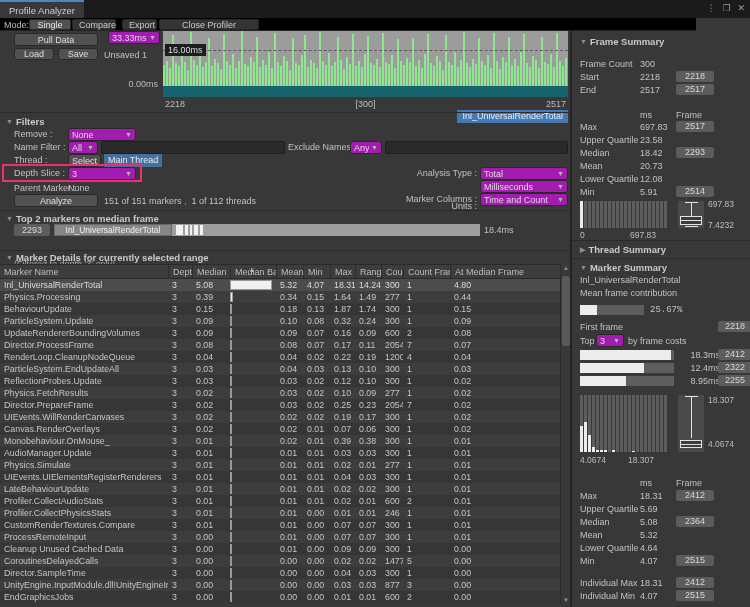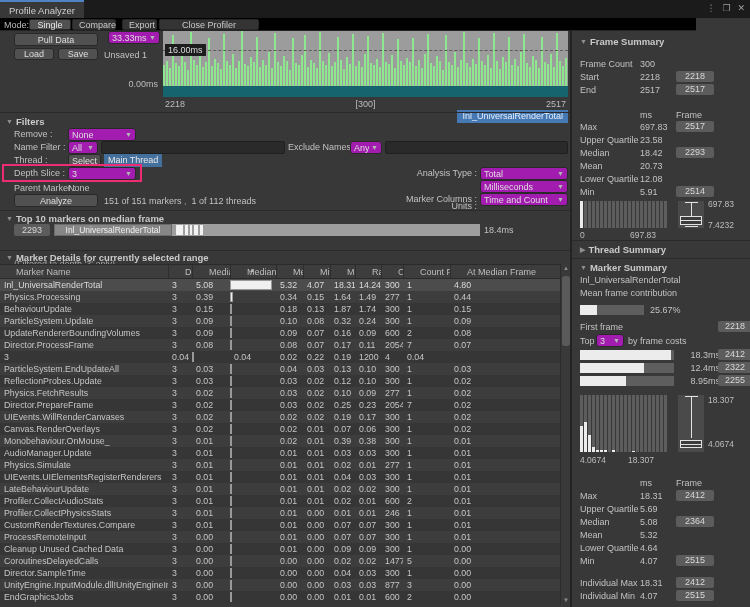--- a/index.html
+++ b/index.html
@@ -40,21 +40,21 @@
 
 .frow{position:absolute;height:13px;line-height:13px;}
 #hl{position:absolute;left:2px;top:133px;width:140px;height:18px;border:2px solid #ee2d74;}
 .sellabel{background:#44709d;color:#e9e9e9;padding:0 4px;height:13px;line-height:13px;}
 
 #t10track{position:absolute;left:54px;top:0;width:426px;height:12px;background:#9e9e9e;}
 #t10seg1{position:absolute;left:0;top:0;width:118px;height:12px;background:#868686;border:1px solid #6a6a6a;color:#f0f0f0;text-align:center;line-height:11px;font-size:8.5px;overflow:hidden;}
 .t10w{position:absolute;top:1px;bottom:1px;background:#f2f2f2;}
 
 #thead{position:absolute;left:0;top:233px;width:560px;height:15px;background:#3d3d3d;border-top:1px solid #2a2a2a;border-bottom:1px solid #2a2a2a;display:grid;grid-template-columns:168px 24px 38px 46px 27px 27px 25px 26px 22px 47px 1fr;line-height:14px;color:#bdbdbd;}
-#thead .hc{border-left:1px solid #2e2e2e;padding-left:16px;white-space:nowrap;overflow:hidden;position:relative;}
+#thead .hc{border-left:1px solid #2e2e2e;padding-left:4px;white-space:nowrap;overflow:hidden;position:relative;}
 #thead .hc:first-child{border-left:none;}
 #sortcaret{position:absolute;top:-2px;left:18px;font-size:6px;color:#bbb;}
 #tbody{position:absolute;left:0;top:248px;width:560px;}
 .trow{display:grid;grid-template-columns:168px 24px 38px 46px 27px 27px 25px 26px 22px 47px 1fr;height:12px;line-height:12px;background:#363636;font-size:8.8px;color:#c6c6c6;}
 .trow.alt{background:#3d3d3d;}
 .trow.sel{background:#4c4c4c;color:#dadada;}
 .tcell{padding-left:4px;white-space:nowrap;overflow:hidden;}
 .mbarcell{position:relative;padding:0;}
 .mbar{position:absolute;left:0;top:1px;height:10px;background:#f0f0f0;border:1px solid #9a9a9a;}
 
@@ -312,21 +312,21 @@
       <span class="ddl">Milliseconds</span>
       <span class="caret">▼</span>
     </div>
   <div class="frow" style="left:330px;top:162px;width:147px;text-align:right;">Marker Columns :</div>
   <div class="dd abs" style="left:480px;top:162px;width:88px;">
       <span class="ddl">Time and Count</span>
       <span class="caret">▼</span>
     </div>
 
   <div class="sep" style="top:179px;"></div>
-  <div class="abs hdr" style="left:6px;top:182px;"><span class="tri">▼</span><span>Top 10 markers on median frame</span></div>
+  <div class="abs hdr" style="left:6px;top:182px;"><span class="tri">▼</span><span>Top 2 markers on median frame</span></div>
   <div class="abs" style="left:0;top:193px;width:570px;height:12px;">
     <div class="framebtn abs" style="left:14px;top:0;width:36px;height:12px;line-height:12px;">2293</div>
     <div id="t10track">
       <div id="t10seg1">Inl_UniversalRenderTotal</div>
     <div class="t10w" style="left: 122px; width: 7px;"></div>
         <div class="t10w" style="left: 131px; width: 3px;"></div>
         <div class="t10w" style="left: 136px; width: 2px;"></div>
         <div class="t10w" style="left: 140px; width: 4px;"></div>
         <div class="t10w" style="left: 146px; width: 3px;"></div>
       </div>
@@ -435,20 +435,21 @@
         </div>
         <div class="tcell">0.08</div>
         <div class="tcell">0.07</div>
         <div class="tcell">0.17</div>
         <div class="tcell">0.11</div>
         <div class="tcell">2054</div>
         <div class="tcell">7</div>
         <div class="tcell">0.07</div>
       </div>
       <div class="trow">
+        <div class="tcell">RenderLoop.CleanupNodeQueue</div>
         <div class="tcell">3</div>
         <div class="tcell">0.04</div>
         <div class="tcell mbarcell">
           <div class="mbar" style="width: 1px;"></div>
         </div>
         <div class="tcell">0.04</div>
         <div class="tcell">0.02</div>
         <div class="tcell">0.22</div>
         <div class="tcell">0.19</div>
         <div class="tcell">1200</div>
@@ -901,21 +902,21 @@
   <div class="abs hdr" style="left:8px;top:213px;"><span class="tri">▶</span><span>Thread Summary</span></div>
 
   <div class="sep" style="top:227px;border-top-color:#2b2b2b;"></div>
   <div class="abs hdr" style="left:8px;top:231px;"><span class="tri">▼</span><span>Marker Summary</span></div>
   <div class="abs lab" style="left:8px;top:244px;">Inl_UniversalRenderTotal</div>
   <div class="abs lab" style="left:8px;top:257px;">Mean frame contribution</div>
 
   <div class="abs" style="left:8px;top:274px;width:64px;height:10px;background:#5e5e5e;">
     <div id="contribfill" style="height: 100%; background: rgb(236, 236, 236); width: 26%;"></div>
   </div>
-  <span class="abs" style="left:78px;top:274px;">25.67%</span>
+  <span class="abs" style="left:78px;top:274px;font-family:Liberation Mono, monospace;">25.67%</span>
 
   <div class="abs lab" style="left:8px;top:291px;">First frame</div>
   <div class="framebtn abs" style="left:146px;top:290px;width:34px;">2218</div>
 
   <div class="abs lab" style="left:8px;top:305px;">Top</div>
   <div class="dd abs" style="left:24px;top:303px;width:28px;">
       <span class="ddl">3</span>
       <span class="caret">▼</span>
     </div>
   <div class="abs lab" style="left:56px;top:305px;">by frame costs</div>

